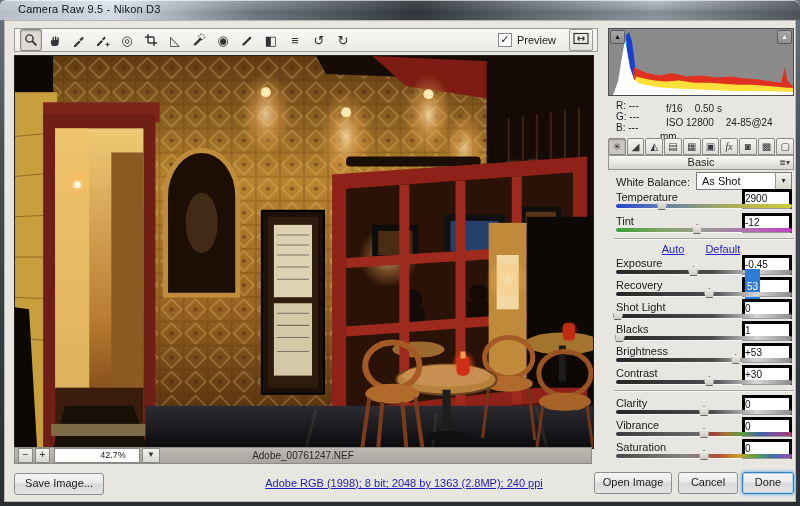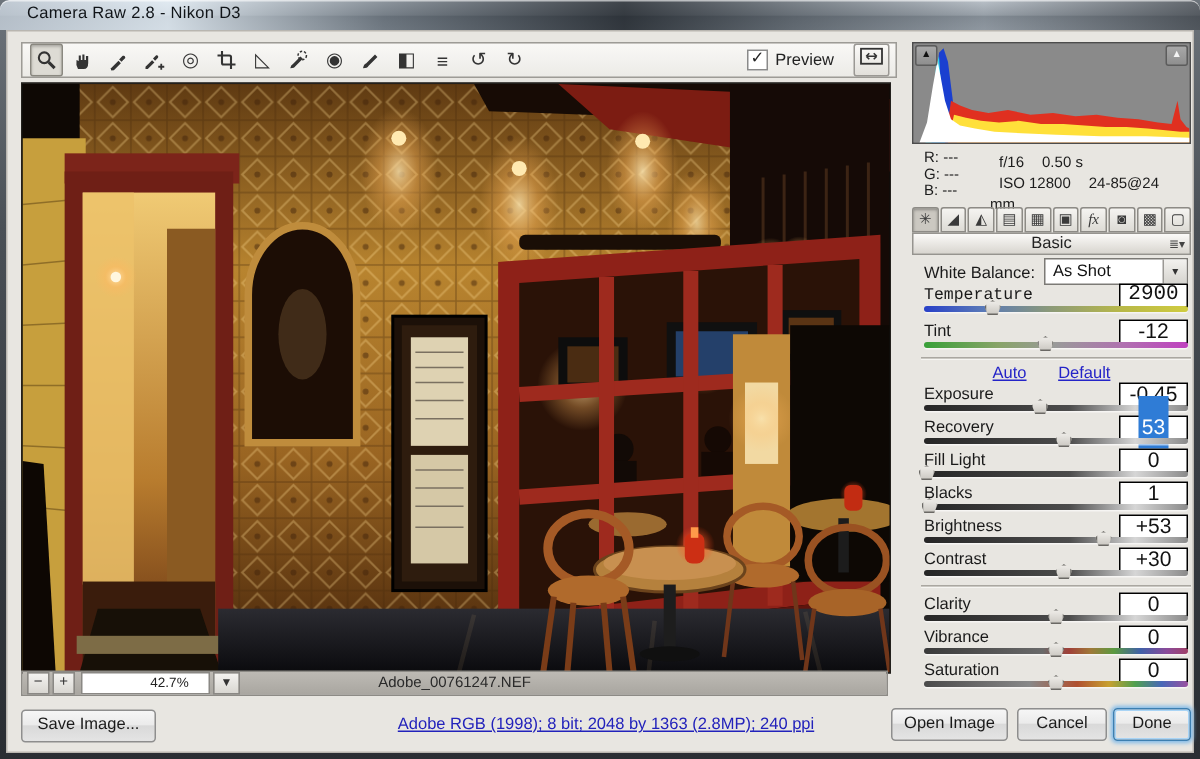--- a/index.html
+++ b/index.html
@@ -72,40 +72,40 @@
   .wb-label{position:absolute;left:0;top:4px;font-size:11px;color:#1a1a1a;}
   .wb-select{position:absolute;right:0;top:0;width:96px;height:18px;background:#fff;border:1px solid #7c7a76;
      font-size:11px;color:#111;line-height:17px;padding-left:5px;box-sizing:border-box;}
   .wb-arrow{position:absolute;right:0;top:0;width:15px;height:16px;border-left:1px solid #9a9894;
      background:linear-gradient(180deg,#f2f1ee,#d6d4cf);font-size:8px;text-align:center;line-height:15px;color:#333;}
   .pdivider{position:absolute;left:610px;width:180px;height:0;border-top:1px solid #aaa7a1;box-shadow:0 1px 0 #f6f5f2;}
   .auto-row{position:absolute;left:604px;top:223px;width:186px;text-align:center;font-size:11px;}
   .auto-row span{color:#2424c8;text-decoration:underline;margin:0 9px;}
   .srow{position:absolute;left:612px;width:176px;height:20px;}
   .slabel{position:absolute;left:0;top:0;font-size:11px;color:#1a1a1a;}
-  .svalue{position:absolute;right:0;top:-2px;width:44px;height:14px;background:#fff;border:1px solid #000000;
-          font-size:14px;line-height:13px;text-align:center;color:#111;}
+  .svalue{position:absolute;right:0;top:-2px;width:44px;height:14px;background:#fff;border:3px solid #000000;
+          font-size:10px;line-height:13px;text-align:left;color:#111;}
   .svalue .sel{background:#2f7cd6;color:#fff;padding:12px 2px;}
   .strack{position:absolute;left:0;right:0;top:13px;height:4px;background:#3a3a3a;border-radius:2px;
           box-shadow:0 1px 0 rgba(255,255,255,.6);}
   .tk-plain{background:linear-gradient(90deg,#262626,#4c4c4c 55%,#d6d6d6 80%,#8a8a8a);}
   .tk-temperature{background:linear-gradient(90deg,#2840c8,#5878b8 22%,#8c9a78 48%,#b8b848 75%,#d0cc40);}
   .tk-tint{background:linear-gradient(90deg,#38a038,#88a468 28%,#9a9a9a 50%,#b070b0 76%,#c040c0);}
   .tk-vibrance{background:linear-gradient(90deg,#3a3a3a,#6a6a6a 45%,#a04038 55%,#a07838 63%,#5a9a40 72%,#4060a8 82%,#8a4a9a 92%,#a04068);}
   .tk-saturation{background:linear-gradient(90deg,#4a4a4a,#888 40%,#b05030 58%,#c8a030 70%,#50a050 80%,#4868b8 90%,#9a50a0);}
   .sthumb{position:absolute;top:-4px;width:11px;height:10px;transform:translateX(-50%);
      clip-path:polygon(50% 0,100% 42%,80% 100%,20% 100%,0 42%);
      background:linear-gradient(180deg,#f2f0ec,#c9c6c0);box-shadow:inset 0 0 0 1px #6a6864;}
 </style>
 </head>
 <body class="noselect">
 
 <div class="frame"></div>
 <div class="titlebar">
-  <span class="title-text">Camera Raw 2.8  -  Nikon D3</span>
+  <span class="title-text">Camera Raw 9.5  -  Nikon D3</span>
 </div>
 
 <div class="dlg">
 
   <div class="toolbar">
     <div class="tool selected">
         <span>
           <svg width="14" height="14">
             <circle cx="5.5" cy="5.5" r="3.6" fill="none" stroke="#333" stroke-width="1.4"></circle>
             <line x1="8.4" y1="8.4" x2="12.4" y2="12.4" stroke="#333" stroke-width="2"></line>
@@ -429,21 +429,21 @@
   </div>
 
   <div class="wb-row">
     <span class="wb-label">White Balance:</span>
     <div class="wb-select">
       <span>As Shot</span>
       <span class="wb-arrow">▾</span>
     </div>
   </div>
 
-  <div class="srow" style="top:171px;font-family:Liberation Mono, monospace;">
+  <div class="srow" style="top:171px;">
     <span class="slabel">Temperature</span>
     <span class="svalue">2900</span>
     <div class="strack tk-temperature">
         <div class="sthumb" style="left: 26%;"></div>
       </div>
   </div>
   <div class="srow" style="top:195px;">
     <span class="slabel">Tint</span>
     <span class="svalue">-12</span>
     <div class="strack tk-tint">
@@ -465,21 +465,21 @@
       </div>
   </div>
   <div class="srow" style="top:259px;">
     <span class="slabel">Recovery</span>
     <span class="svalue"><span class="sel">53</span></span>
     <div class="strack tk-plain">
         <div class="sthumb" style="left: 53%;"></div>
       </div>
   </div>
   <div class="srow" style="top:281px;">
-    <span class="slabel">Fill Light</span>
+    <span class="slabel">Shot Light</span>
     <span class="svalue">0</span>
     <div class="strack tk-plain">
         <div class="sthumb" style="left: 1%;"></div>
       </div>
   </div>
   <div class="srow" style="top:303px;">
     <span class="slabel">Blacks</span>
     <span class="svalue">1</span>
     <div class="strack tk-plain">
         <div class="sthumb" style="left: 2%;"></div>

